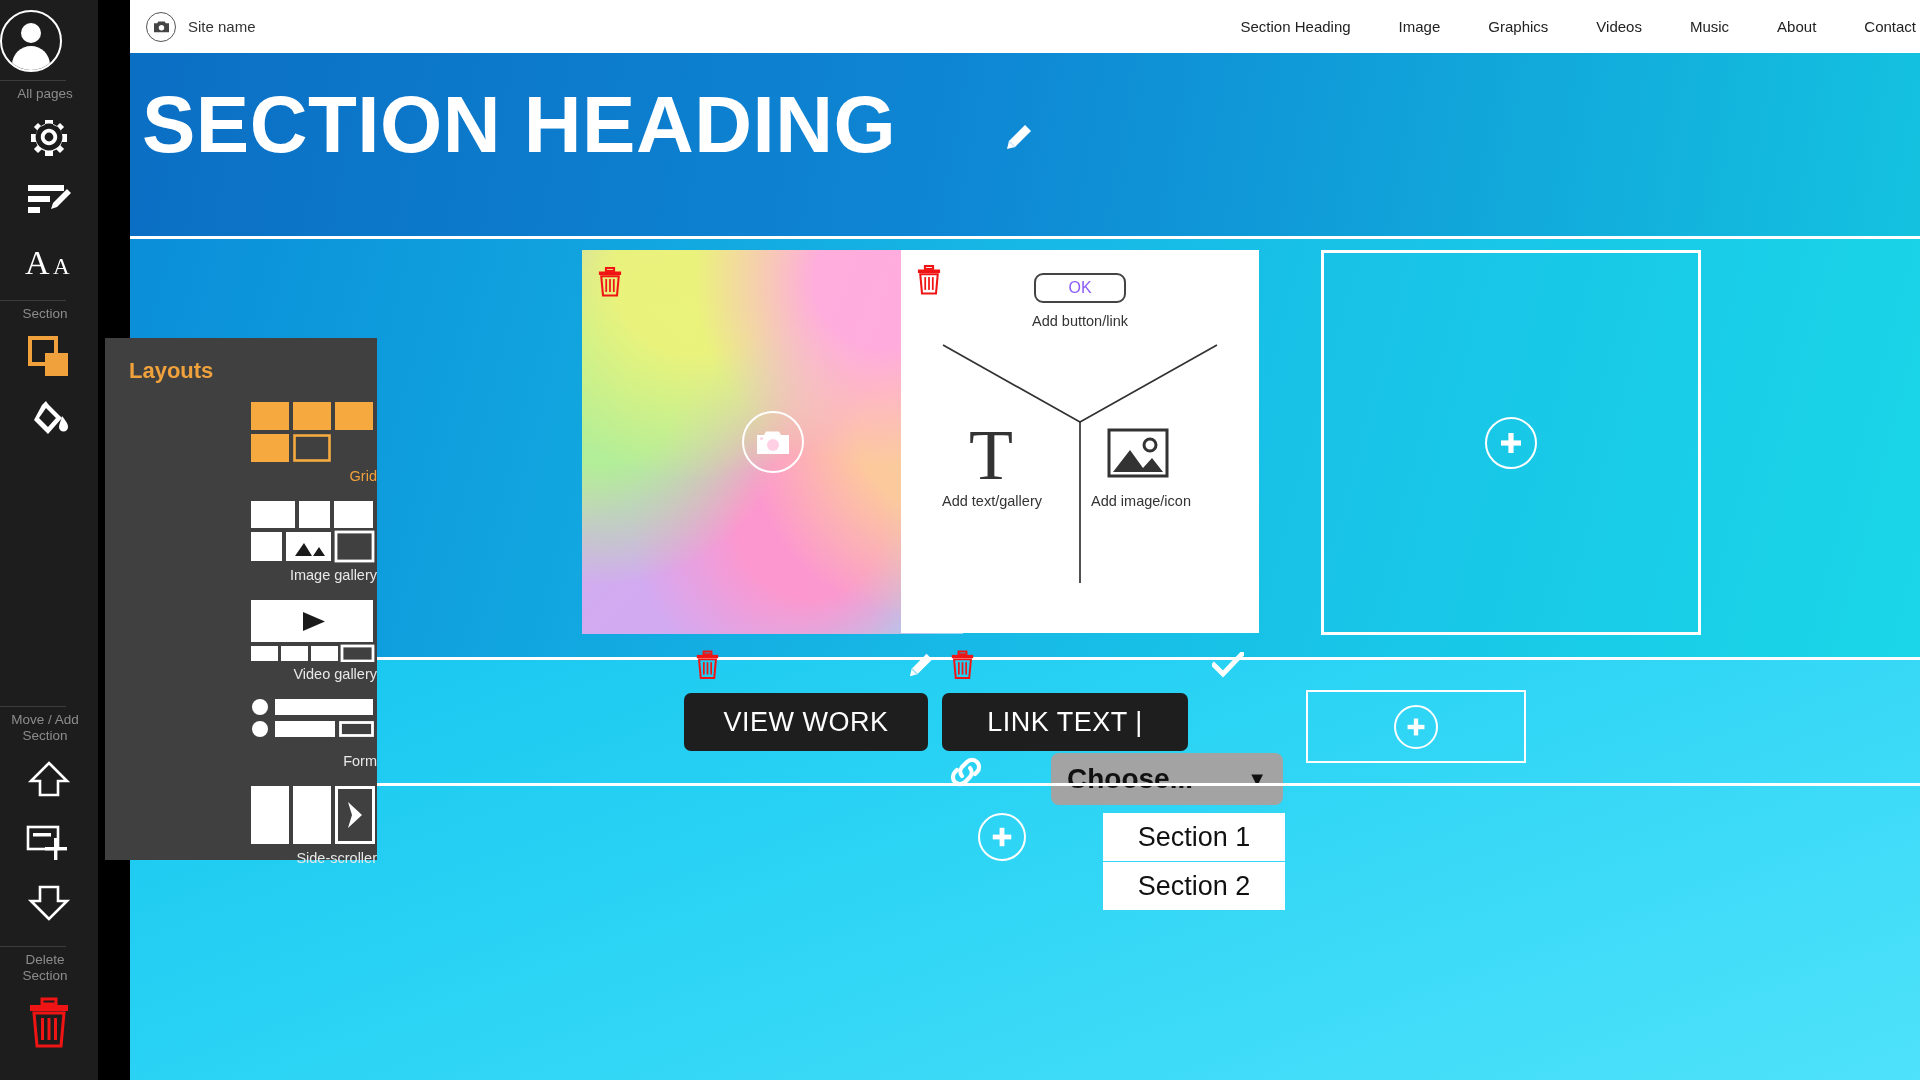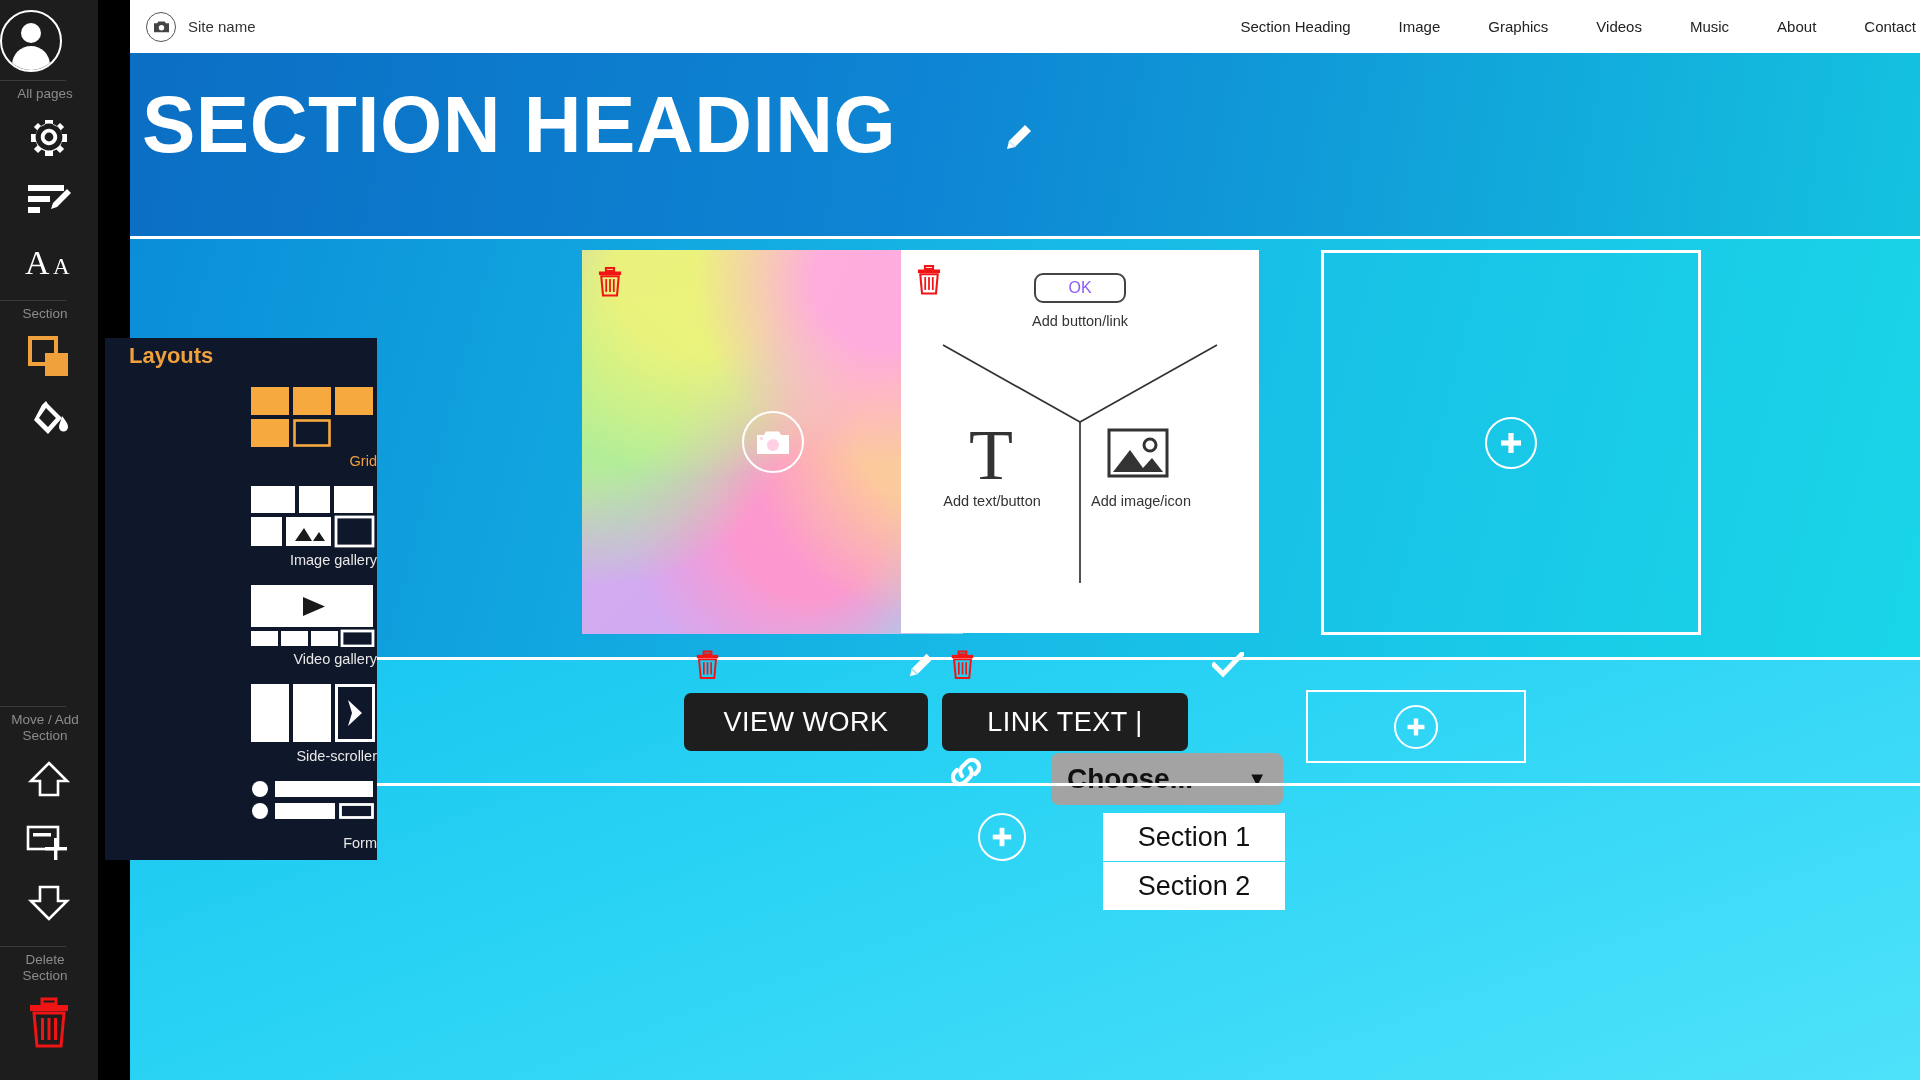--- a/index.html
+++ b/index.html
@@ -157,22 +157,22 @@
   }
   .small-ghost {
     position: absolute; left: 1176px; top: 690px; width: 220px; height: 73px;
     border: 2.5px solid #fff;
   }
 
   
   #layouts {
     position: absolute; left: 105px; top: 338px;
     width: 272px; height: 522px;
-    background: #0f172a; z-index: 50;
-    padding: 5px 0 0 24px;
+    background: #404040; z-index: 50;
+    padding: 20px 0 0 24px;
   }
   #layouts h2 {
     color: #f0a13c; font-size: 22px; font-weight: bold; margin-bottom: 18px;
   }
   .lay-row { display: flex; align-items: flex-end; margin-bottom: 17px; flex-direction: column; }
   .lay-thumb { width: 126px; position: relative; }
   .lay-name { font-size: 14.5px; margin-left: 24px; white-space: nowrap; }
   .lay-name.on { color: #f0a13c; }
   .lay-name.off { color: #e8e8e8; }
 
@@ -357,21 +357,21 @@
         <path d="M42 95 L179 172 L316 95" fill="none" stroke="#333" stroke-width="1.7"></path>
         <path d="M179 172 L179 333" fill="none" stroke="#333" stroke-width="1.7"></path>
       </svg>
 
       <div class="ok-btn" data-name="add-button-link-button">OK</div>
       <div class="cap" data-name="add-button-link-label" style="left:50%;transform:translateX(-50%);top:63px;">Add button/link</div>
 
       <div data-name="add-text-heading-button" style="position:absolute;left:45px;top:170px;width:90px;height:70px;display:flex;align-items:center;justify-content:center;">
         <span data-name="text-glyph" style="font-family:'Liberation Serif',serif;font-size:72px;color:#333;line-height:1;">T</span>
       </div>
-      <div class="cap" data-name="add-text-heading-label" style="left:16px;width:150px;top:243px;">Add text/button</div>
+      <div class="cap" data-name="add-text-heading-label" style="left:16px;width:150px;top:243px;">Add text/gallery</div>
 
       <div data-name="add-image-icon-button" style="position:absolute;left:206px;top:178px;">
         <svg width="62" height="50" viewBox="0 0 62 50" data-name="picture-icon">
           <rect x="2" y="2" width="58" height="46" fill="none" stroke="#333" stroke-width="3"></rect>
           <circle cx="43" cy="17" r="6" fill="none" stroke="#333" stroke-width="3"></circle>
           <path d="M6 44 L23 22 L36 40 L45 30 L56 44 Z" fill="#333"></path>
         </svg>
       </div>
       <div class="cap" data-name="add-image-icon-label" style="left:175px;width:130px;top:243px;">Add image/icon</div>
     </div>
@@ -496,39 +496,39 @@
           <path d="M52 12 L74 21.5 L52 31 Z" fill="#1a1a1a"></path>
           <rect x="0" y="46" width="27" height="15" fill="#fff"></rect>
           <rect x="30" y="46" width="27" height="15" fill="#fff"></rect>
           <rect x="60" y="46" width="27" height="15" fill="#fff"></rect>
           <rect x="91" y="46" width="31" height="15" fill="none" stroke="#fff" stroke-width="2.8"></rect>
         </svg>
       </div>
       <div class="lay-name off" data-name="layout-label-video-gallery">Video gallery</div>
     </div>
 
-    <div class="lay-row" data-name="layout-option-side-scroller">
-      <div class="lay-thumb" data-name="side-scroller-thumbnail">
-        <svg width="126" height="60" viewBox="0 0 126 60" data-name="side-scroller-icon">
-          <rect x="0" y="0" width="38" height="58" fill="#fff"></rect>
-          <rect x="42" y="0" width="38" height="58" fill="#fff"></rect>
-          <rect x="85.5" y="1.5" width="37" height="55" fill="none" stroke="#fff" stroke-width="3"></rect>
-          <path d="M97 16 L111 29 L97 42 L101 29 Z" fill="#fff"></path>
-        </svg>
-      </div>
-      <div class="lay-name off" data-name="layout-label-side-scroller">Side-scroller</div>
-    </div>
-
     <div class="lay-row" data-name="layout-option-form">
       <div class="lay-thumb" data-name="form-thumbnail">
         <svg width="126" height="50" viewBox="0 0 126 50" data-name="form-icon">
           <circle cx="9" cy="8" r="8" fill="#fff"></circle>
           <rect x="24" y="0" width="98" height="16" fill="#fff"></rect>
           <circle cx="9" cy="30" r="8" fill="#fff"></circle>
           <rect x="24" y="22" width="60" height="16" fill="#fff"></rect>
           <rect x="89.5" y="23.5" width="32" height="13" fill="none" stroke="#fff" stroke-width="2.8"></rect>
         </svg>
       </div>
       <div class="lay-name off" data-name="layout-label-form">Form</div>
     </div>
+
+    <div class="lay-row" data-name="layout-option-side-scroller">
+      <div class="lay-thumb" data-name="side-scroller-thumbnail">
+        <svg width="126" height="60" viewBox="0 0 126 60" data-name="side-scroller-icon">
+          <rect x="0" y="0" width="38" height="58" fill="#fff"></rect>
+          <rect x="42" y="0" width="38" height="58" fill="#fff"></rect>
+          <rect x="85.5" y="1.5" width="37" height="55" fill="none" stroke="#fff" stroke-width="3"></rect>
+          <path d="M97 16 L111 29 L97 42 L101 29 Z" fill="#fff"></path>
+        </svg>
+      </div>
+      <div class="lay-name off" data-name="layout-label-side-scroller">Side-scroller</div>
+    </div>
   </div>
 
 </div>
 
 </body></html>

